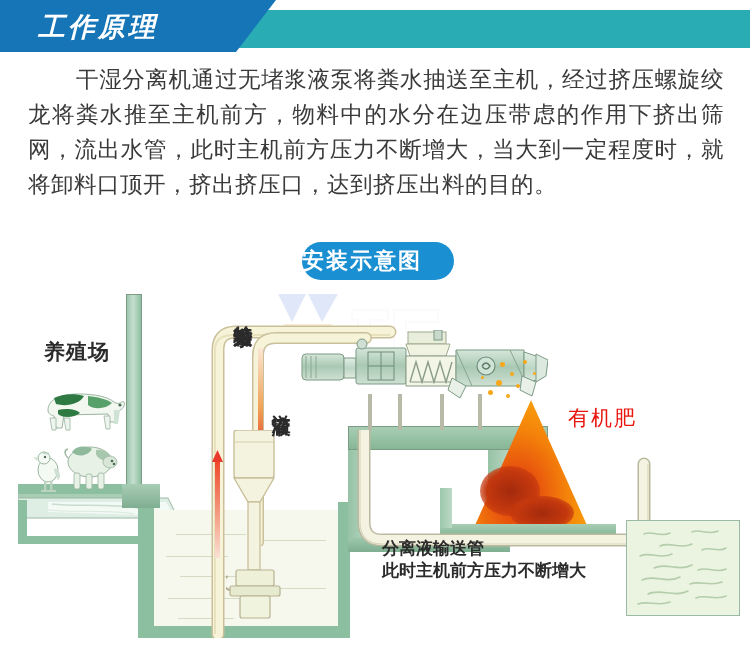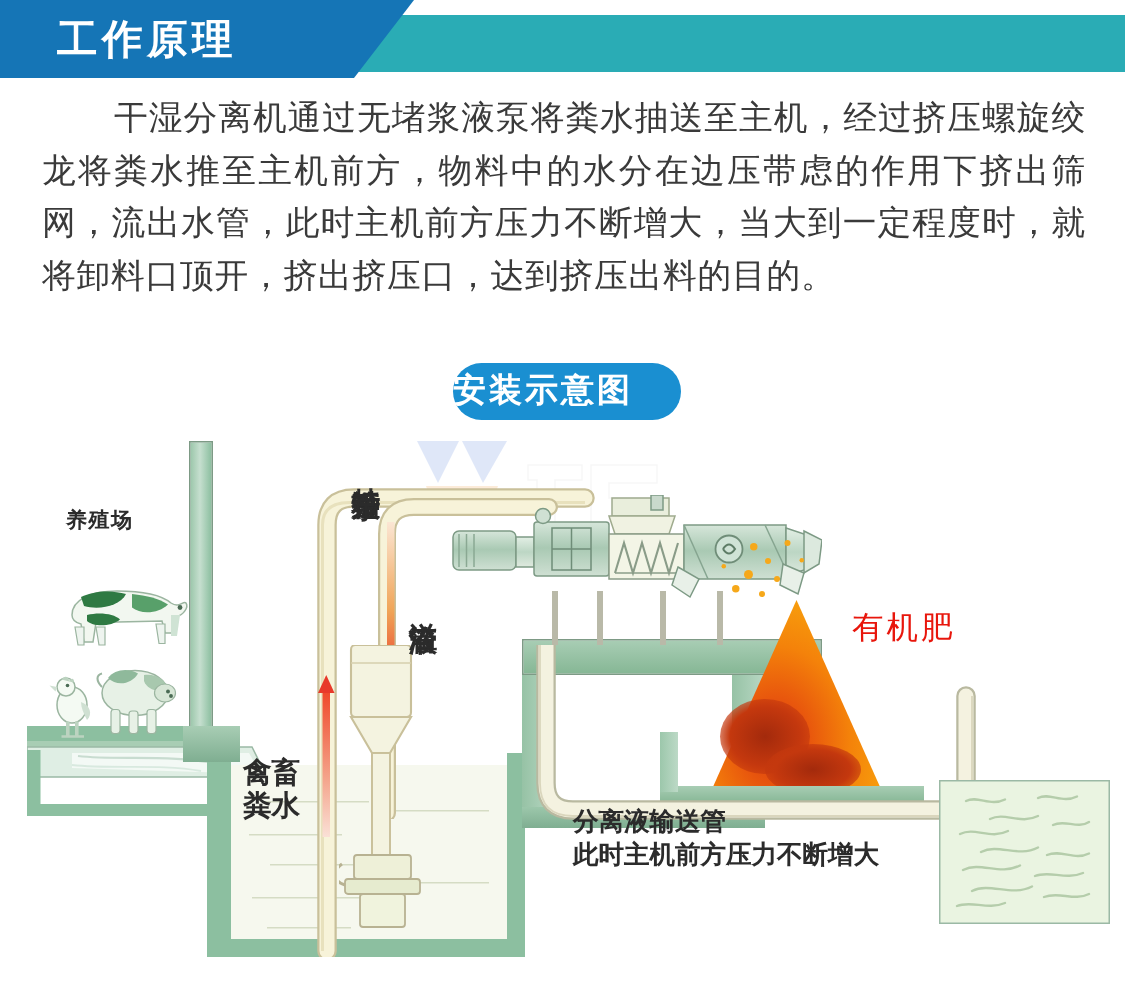--- a/index.html
+++ b/index.html
@@ -1,21 +1,21 @@
 <!DOCTYPE html>
 <html><head>
 <meta charset="utf-8">
 <style>
   html,body{margin:0;padding:0;background:#ffffff;}
   body{width:750px;height:670px;overflow:hidden;
        font-family:"DejaVu Sans","Liberation Sans",sans-serif;color:#231f20;}
   #page{position:relative;width:750px;height:670px;background:#fff;}
 
   
-  .banner{position:absolute;left:0;top:0;width:750px;height:58px;}
+  .banner{position:absolute;left:0;top:0;width:750px;height:58px;font-style:italic;}
   .banner-teal{position:absolute;left:0;top:10px;width:750px;height:38px;
      background:#2aacb5;}
   .banner-blue{position:absolute;left:0;top:0;width:276px;height:52px;
      background:#1575b6;
      clip-path:polygon(0 0, 276px 0, 236px 52px, 0 52px);}
   .banner-title{position:absolute;left:38px;top:7px;width:200px;height:40px;
      line-height:40px;color:#ffffff;font-size:27px;font-weight:bold;
      letter-spacing:3px;}
 
   
@@ -157,21 +157,21 @@
       <circle cx="12" cy="8" r="6" fill="#f4faf3" stroke="#9bb5a0" stroke-width="1"></circle>
       <path d="M9 3 C11 0, 14 1, 14 4 C16 1, 18 3, 17 5 Z" fill="#bcd3c0"></path>
       <path d="M6 8 L1 7 L5 11 Z" fill="#cfe0d2"></path>
       <circle cx="13" cy="7" r="1.2" fill="#4a6b54"></circle>
       <path d="M22 18 C28 20, 30 26, 26 30 C24 26, 22 22, 22 18 Z" fill="#cfe0d2"></path>
       <rect x="12" y="31" width="2.4" height="10" fill="#bcd3c0"></rect>
       <rect x="18" y="31" width="2.4" height="10" fill="#bcd3c0"></rect>
       <path d="M9 41 L17 41 M16 41 L24 41" stroke="#bcd3c0" stroke-width="1.8"></path>
     </svg>
 
-    <div class="dg hlabel" style="left:44px;top:50px;font-size:14px;">养殖场</div>
+    <div class="dg hlabel" style="left:44px;top:50px;font-size:21px;">养殖场</div>
 
     <div class="dg" style="left:126px;top:6px;width:16px;height:196px;
                 background:linear-gradient(90deg,#9cc7ab,#c6dfcf 45%,#8cbfa0);
                 border:1px solid #7d9a85;box-sizing:border-box;"></div>
     <div class="dg grn" style="left:122px;top:196px;width:38px;height:24px;
                 background:linear-gradient(180deg,#a8cdb4,#7fae91);"></div>
 
     <svg class="dg" style="left:200px;top:2px;" width="210" height="348" viewBox="0 0 210 348">
 
       <path d="M18 344 L18 60 Q18 42 36 42 L190 42" fill="none" stroke="#c9c09a" stroke-width="13" stroke-linecap="round"></path>
@@ -216,21 +216,20 @@
 
       <rect x="10" y="140" width="38" height="16" rx="2" fill="#eef0d8" stroke="#b8b292" stroke-width="1.2"></rect>
       <rect x="4" y="156" width="50" height="10" rx="2" fill="#e6ebcf" stroke="#b8b292" stroke-width="1.2"></rect>
       <rect x="14" y="166" width="30" height="22" rx="2" fill="#f0f3dd" stroke="#b8b292" stroke-width="1.2"></rect>
       <path d="M2 146 C-4 150, -4 158, 4 160" fill="none" stroke="#b8b292" stroke-width="2"></path>
     </svg>
 
     <div class="dg vlabel" style="left:234px;top:22px;height:124px;">特种输送泵</div>
     <div class="dg vlabel" style="left:272px;top:112px;height:80px;">溢液管</div>
 
-    <div class="dg blk2" style="left:162px;top:216px;">禽畜粪水</div>
 
     <div class="dg" style="left:348px;top:138px;width:200px;height:24px;
                 background:linear-gradient(180deg,#a8cdb4,#86b795);
                 border:1px solid #7d9a85;box-sizing:border-box;"></div>
     <div class="dg" style="left:348px;top:162px;width:22px;height:100px;
                 background:linear-gradient(90deg,#96c2a5,#b9d8c4);"></div>
     <div class="dg" style="left:488px;top:162px;width:22px;height:100px;
                 background:linear-gradient(90deg,#96c2a5,#b9d8c4);"></div>
     <div class="dg" style="left:348px;top:250px;width:162px;height:14px;
                 background:linear-gradient(180deg,#9cc7ab,#7fae91);"></div>

